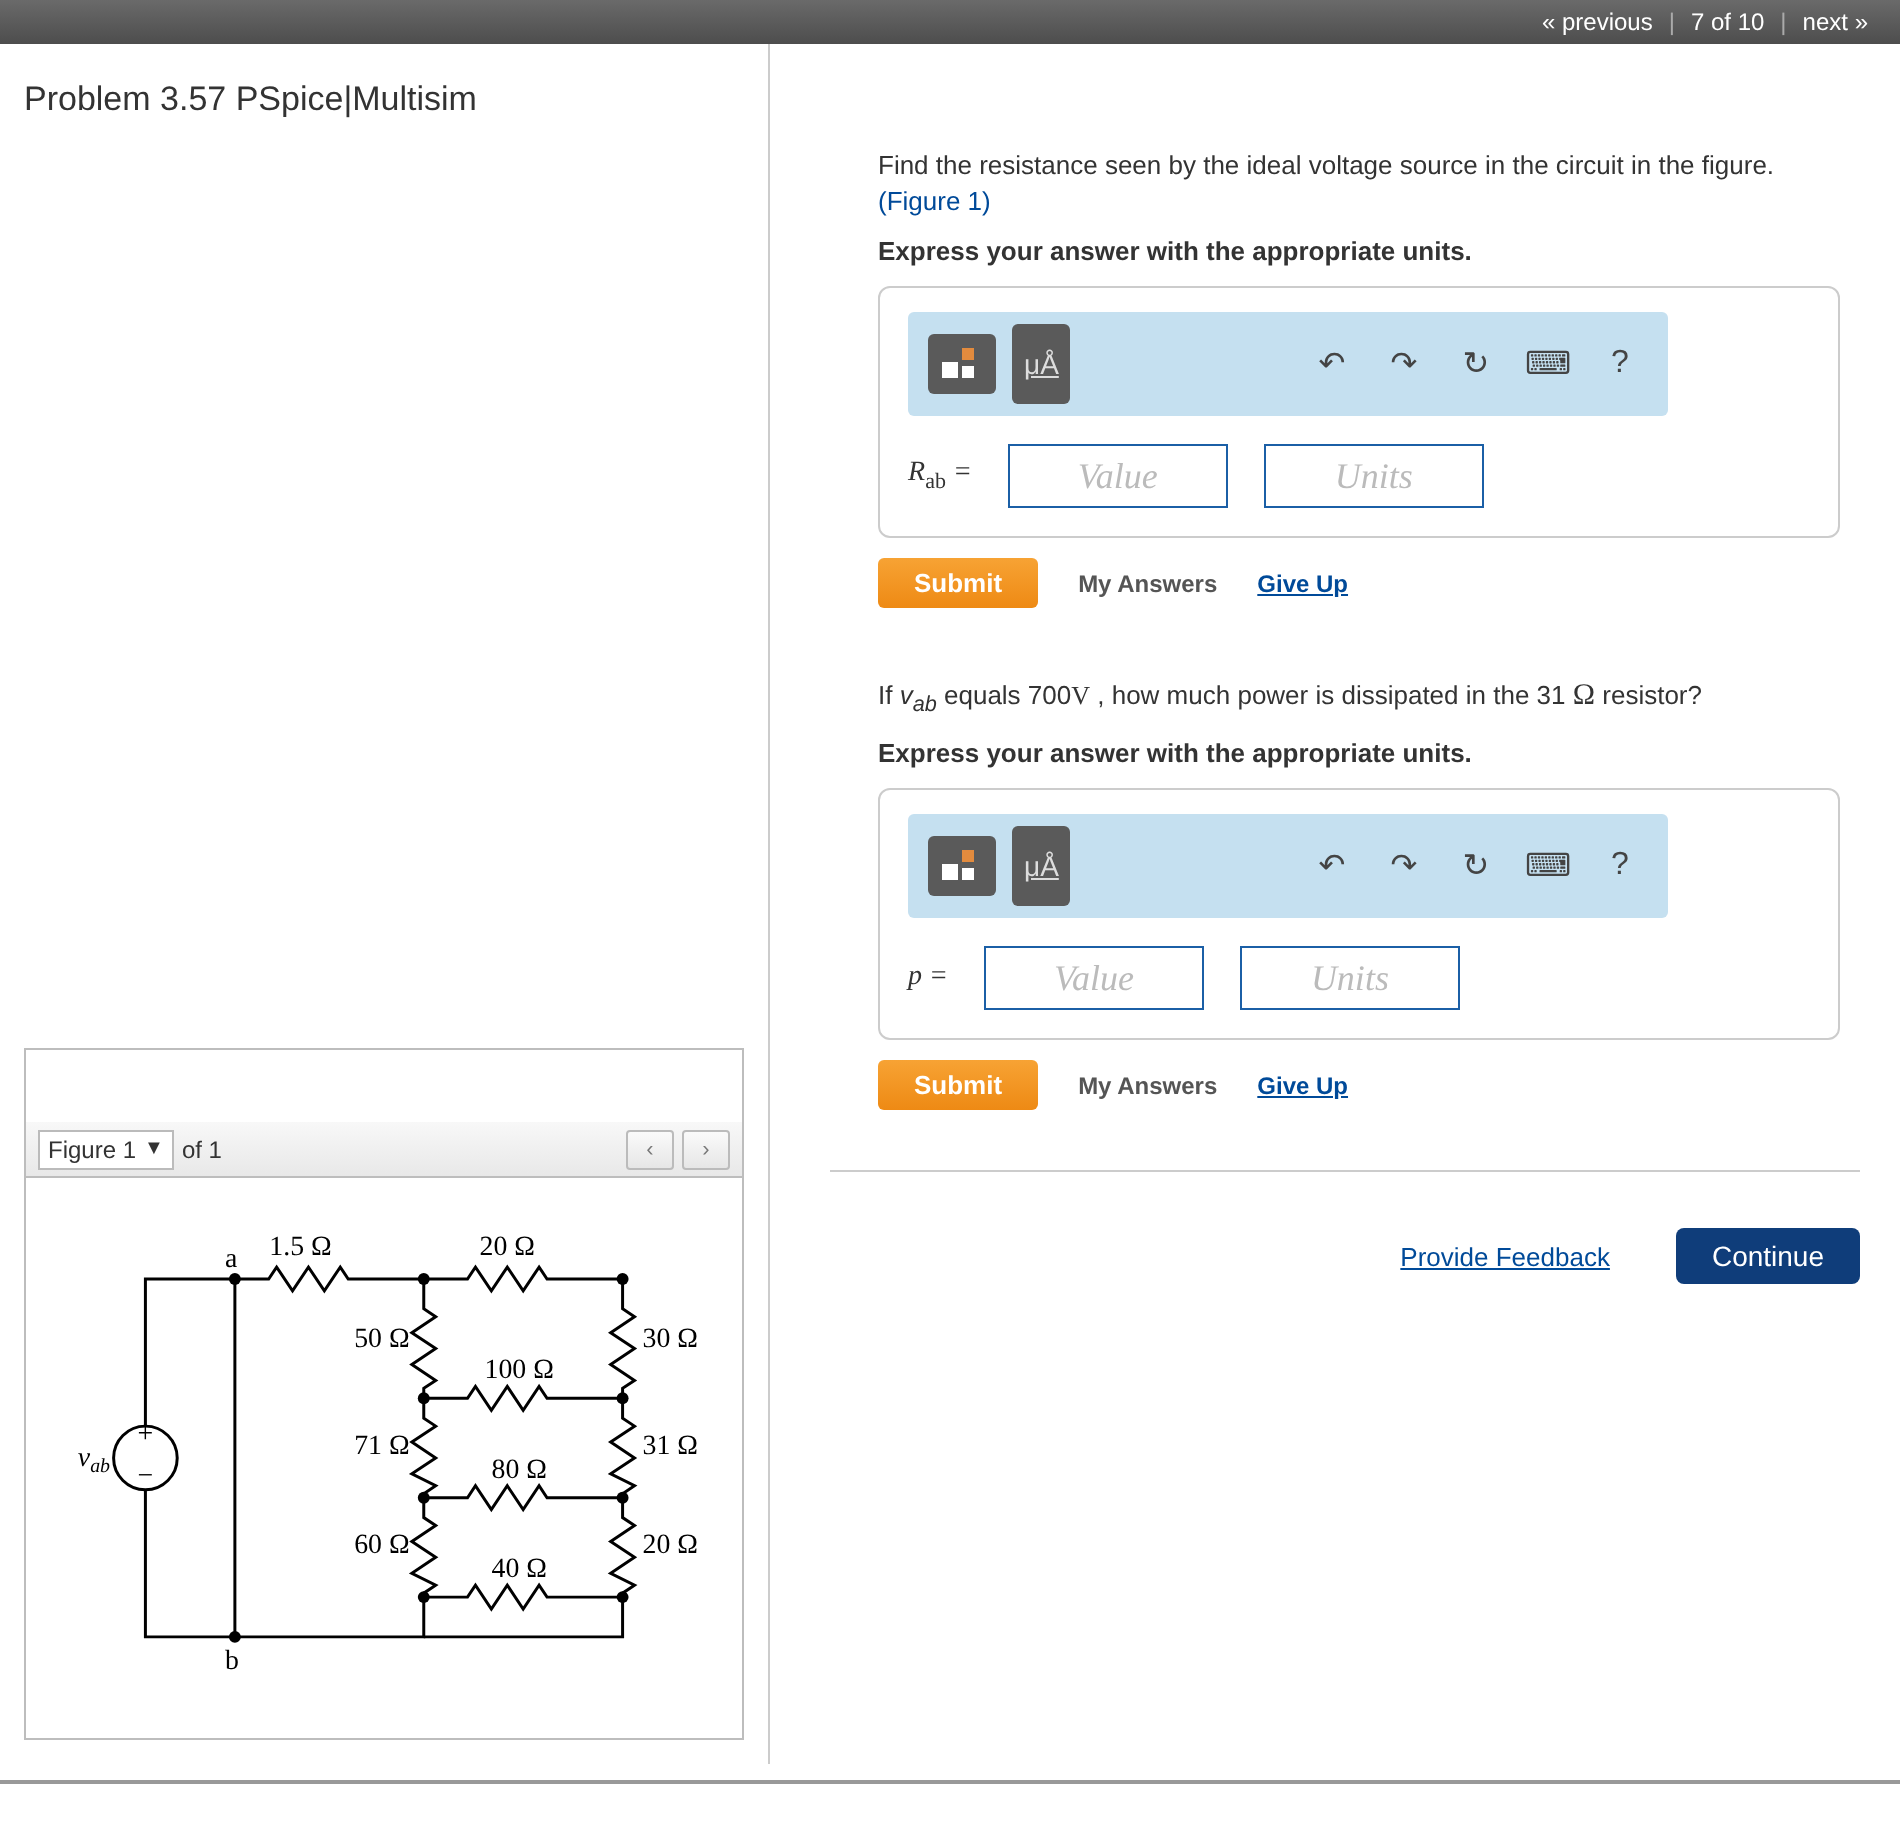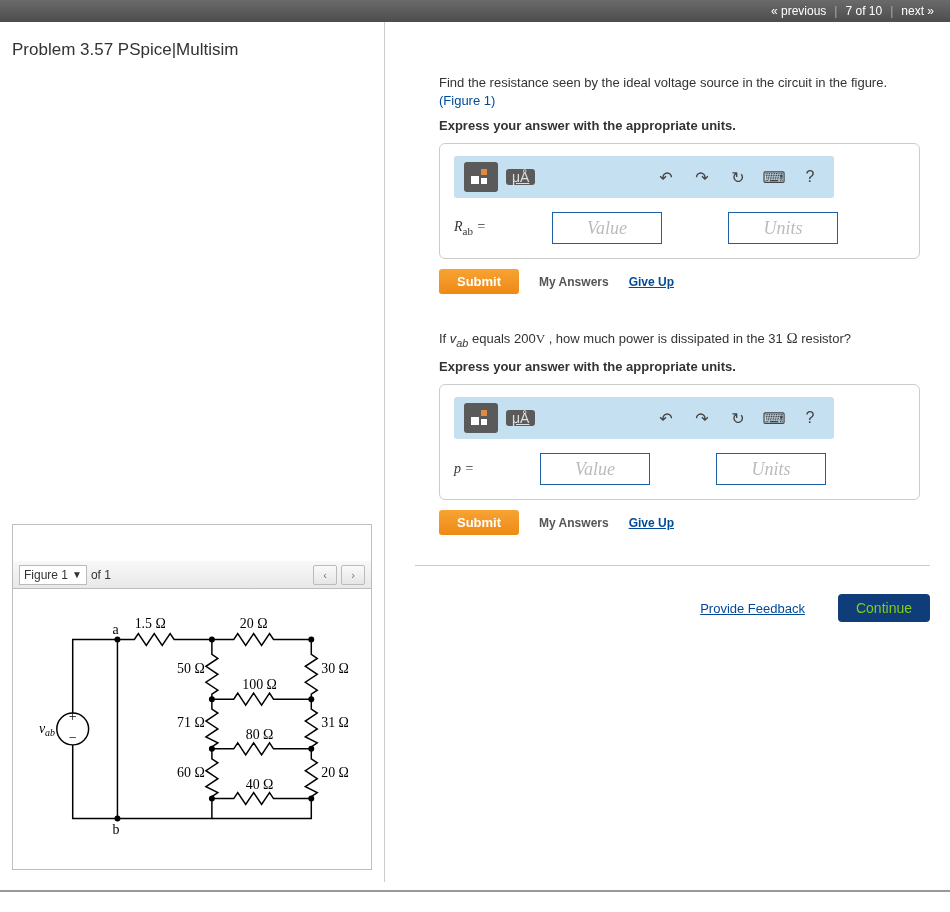--- a/index.html
+++ b/index.html
@@ -76,43 +76,43 @@
   }
   .tb-btn {
     width: 28px; height: 28px; display:flex; align-items:center; justify-content:center;
     color: #444; cursor:pointer; border-radius:3px; font-size: 16px;
   }
   .tb-template {
     width: 34px; height: 30px; background: #5a5a5a; border-radius:3px; display:flex; align-items:center; justify-content:center; cursor:pointer;
   }
   .tb-template svg { display:block; }
   .tb-units {
-    height: 16px; padding: 0 6px; background: #5a5a5a; color: #ddd; border-radius:3px;
+    height: 40px; padding: 0 6px; background: #5a5a5a; color: #ddd; border-radius:3px;
     display:flex; align-items:center; justify-content:center; font-size: 14px; cursor:pointer;text-decoration:underline;
   }
   .answer-row { display:flex; align-items:center; gap:18px; margin-top: 14px; }
   .var-label { font-size: 14px; font-style: italic; font-family: 'Times New Roman', serif; }
   .var-label sub { font-size: 11px; font-style: normal; }
   .answer-input {
     width: 110px; height: 32px; border: 1px solid #1b5fa6; font-size: 18px; font-style: italic;
-    color: #4c1d95; font-family: 'Times New Roman', serif; text-align: center; outline: none; margin-left: 48px;
+    color: #4c1d95; font-family: 'Times New Roman', serif; text-align: center; outline: none;
   }
   .answer-input::placeholder { color: #bbb; }
   .submit-row { display:flex; align-items:center; gap: 20px; margin-top: 10px; }
   .submit-btn {
     background: linear-gradient(#f7a334, #ee8a14); color: #fff; font-weight: bold; font-size: 13px;
     border: none; border-radius: 3px; padding: 5px 18px; cursor: pointer;
   }
   .my-answers { font-weight: bold; font-size: 12px; color: #555; }
   .giveup { color: #004a99; text-decoration: underline; font-size: 12px; cursor: pointer; font-weight: bold; }
   .divider { height: 1px; background: #ccc; margin-top: 30px; }
   .footer-row { display:flex; align-items:center; margin-top: 28px; justify-content:flex-end; gap: 33px; }
   .feedback-link { color: #004a99; text-decoration: underline; font-size: 13px; cursor: pointer; }
   .continue-btn {
-    background: #0f3d7a; color:#84cc16; font-size: 14px; border:none; border-radius:4px;
+    background: #0f3d7a; color:#ffffff; font-size: 14px; border:none; border-radius:4px;
     padding: 6px 18px; cursor:pointer;
   }
   .bottom-border { height: 2px; background: #999; margin-top: 8px; }
 </style>
 </head>
 <body>
 
 <div class="topbar">
   <a class="navlink">« previous</a>
   <span class="sep">|</span>
@@ -253,21 +253,21 @@
           <button class="submit-btn">Submit</button>
           <span class="my-answers">My Answers</span>
           <a class="giveup">Give Up</a>
         </div>
       </div>
     </div>
 
     <div class="part">
       <div class="part-body">
         <div class="instructions">
-          <span>If </span><i><span>v</span><sub>ab</sub></i><span> equals 200</span><span style="font-family:'Times New Roman',serif">V</span><span> , how much power is dissipated in the 31 </span><span style="font-family:'Times New Roman',serif; font-size:15px">Ω</span><span> resistor?</span>
+          <span>If </span><i><span>v</span><sub>ab</sub></i><span> equals 700</span><span style="font-family:'Times New Roman',serif">V</span><span> , how much power is dissipated in the 31 </span><span style="font-family:'Times New Roman',serif; font-size:15px">Ω</span><span> resistor?</span>
         </div>
         <div class="express">Express your answer with the appropriate units.</div>
 
         <div class="answer-box">
           <div class="toolbar">
             <div class="tb-template">
               <svg width="24" height="20">
                   <rect x="2" y="9" width="8" height="8" fill="#fff"></rect>
                   <rect x="12" y="2" width="6" height="6" fill="#e28b3e"></rect>
                   <rect x="12" y="11" width="6" height="6" fill="#fff"></rect>

